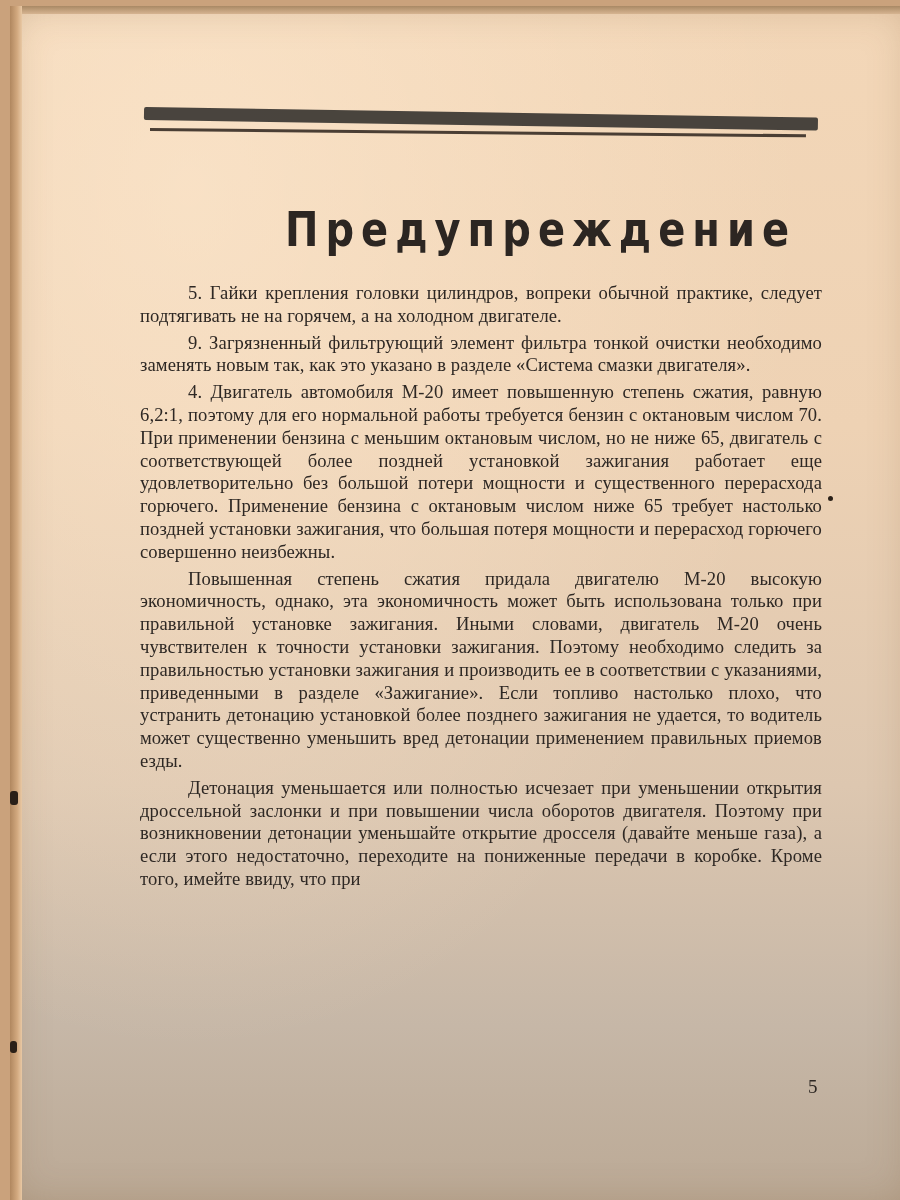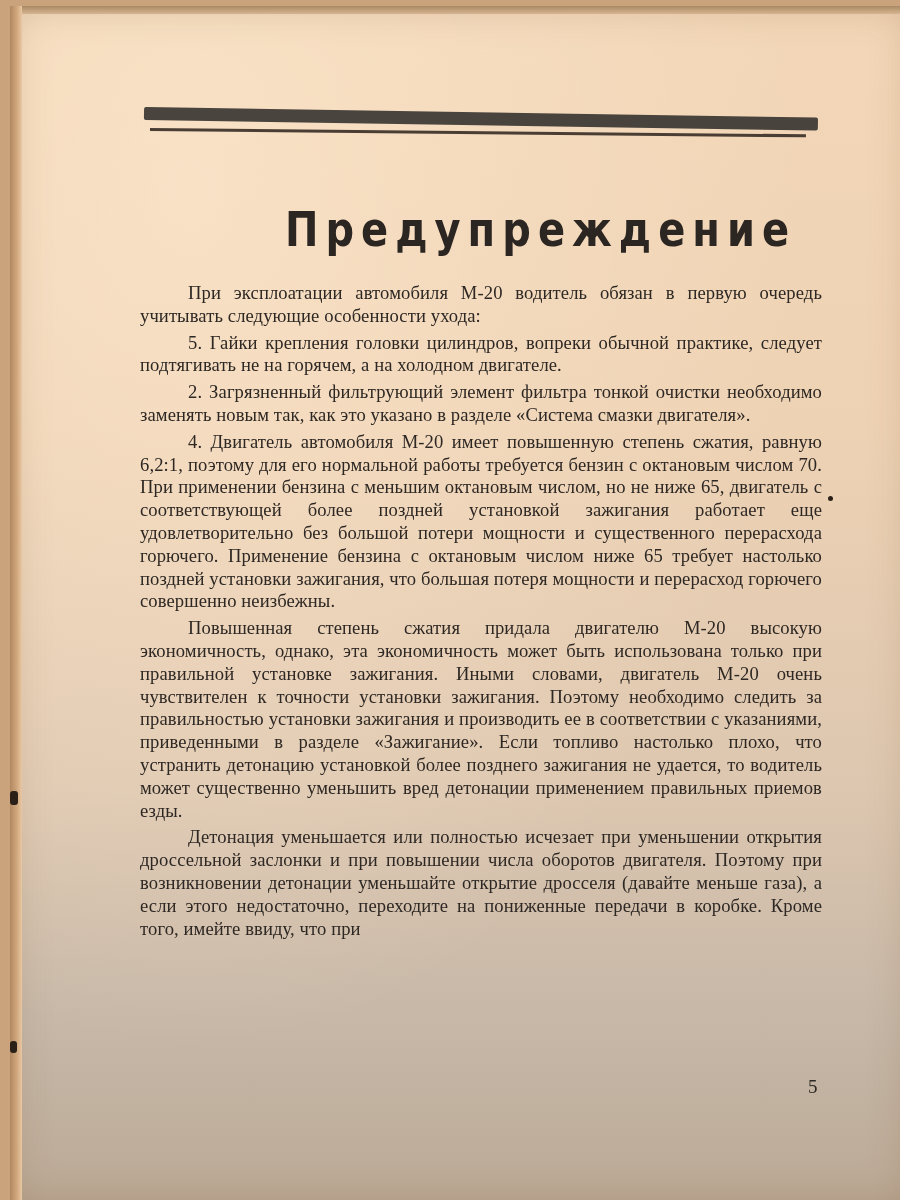--- a/index.html
+++ b/index.html
@@ -114,23 +114,22 @@
 <div class="page">
   <div class="top-edge"></div>
   <div class="left-edge"></div>
 
   <div class="rule-thick"></div>
   <div class="rule-thin"></div>
 
   <div class="title">Предупреждение</div>
 
   <div class="text">
-    <p class="para">При эксплоатации автомобиля М-20 водитель обязан в первую очередь учитывать следующие особенности ухода:</p>
     <p class="para">5. Гайки крепления головки цилиндров, вопреки обычной практике, следует подтягивать не на горячем, а на холодном двигателе.</p>
-    <p class="para">2. Загрязненный фильтрующий элемент фильтра тонкой очистки необходимо заменять новым так, как это указано в разделе «Система смазки двигателя».</p>
+    <p class="para">9. Загрязненный фильтрующий элемент фильтра тонкой очистки необходимо заменять новым так, как это указано в разделе «Система смазки двигателя».</p>
     <p class="para">4. Двигатель автомобиля М-20 имеет повышенную степень сжатия, равную 6,2:1, поэтому для его нормальной работы требуется бензин с октановым числом 70. При применении бензина с меньшим октановым числом, но не ниже 65, двигатель с соответствующей более поздней установкой зажигания работает еще удовлетворительно без большой потери мощности и существенного перерасхода горючего. Применение бензина с октановым числом ниже 65 требует настолько поздней установки зажигания, что большая потеря мощности и перерасход горючего совершенно неизбежны.</p>
     <p class="para">Повышенная степень сжатия придала двигателю М-20 высокую экономичность, однако, эта экономичность может быть использована только при правильной установке зажигания. Иными словами, двигатель М-20 очень чувствителен к точности установки зажигания. Поэтому необходимо следить за правильностью установки зажигания и производить ее в соответствии с указаниями, приведенными в разделе «Зажигание». Если топливо настолько плохо, что устранить детонацию установкой более позднего зажигания не удается, то водитель может существенно уменьшить вред детонации применением правильных приемов езды.</p>
     <p class="para">Детонация уменьшается или полностью исчезает при уменьшении открытия дроссельной заслонки и при повышении числа оборотов двигателя. Поэтому при возникновении детонации уменьшайте открытие дросселя (давайте меньше газа), а если этого недостаточно, переходите на пониженные передачи в коробке. Кроме того, имейте ввиду, что при</p>
   </div>
 
   <div class="page-number">5</div>
 
   <div class="stain" style="left:818px; top:490px; width:5px; height:5px;"></div>
   <div class="stain" style="left:0px; top:785px; width:8px; height:14px; border-radius:3px;"></div>
   <div class="stain" style="left:0px; top:1035px; width:7px; height:12px; border-radius:3px;"></div>

